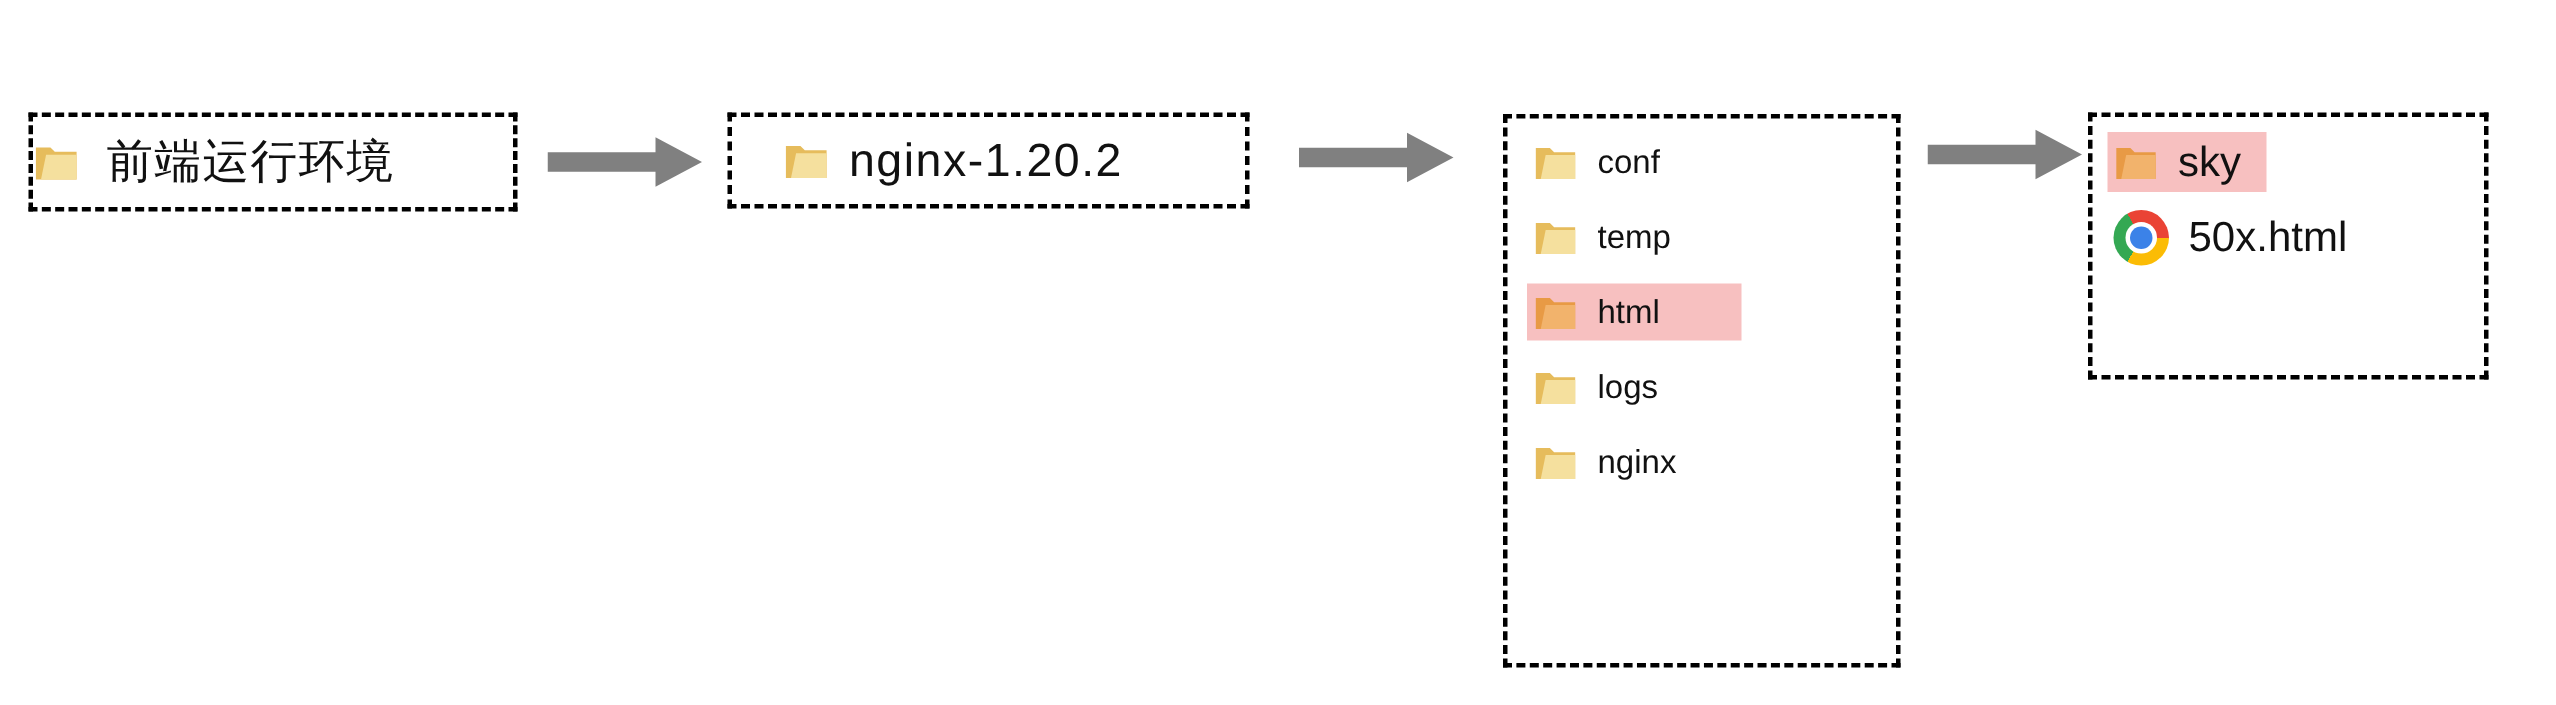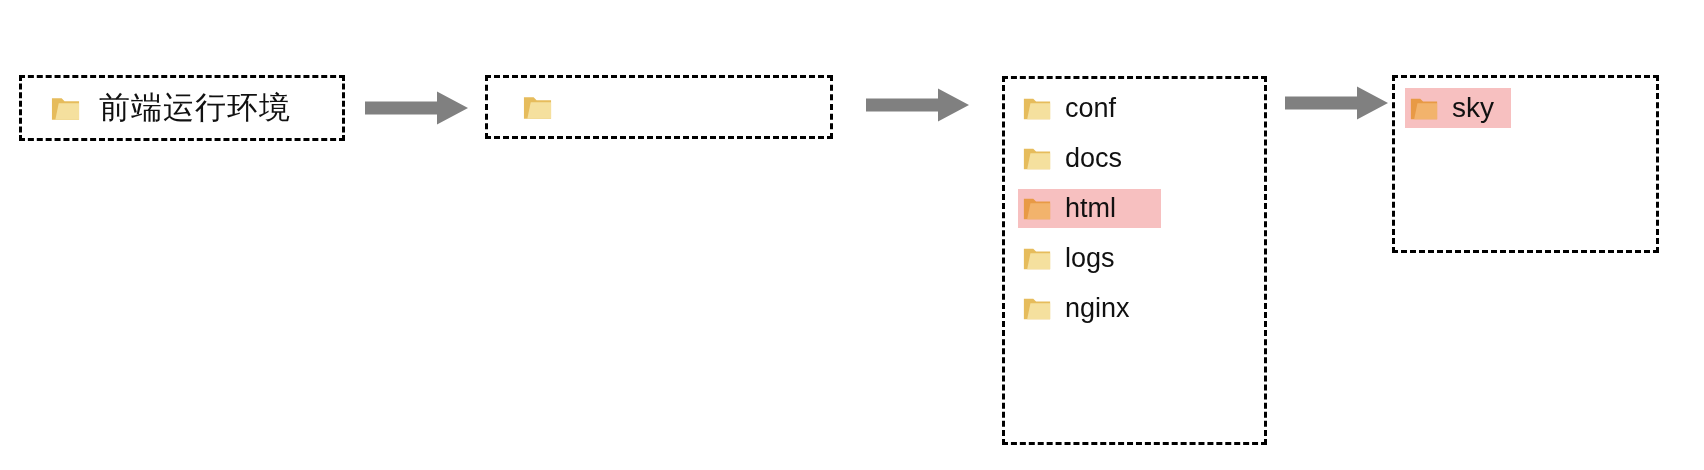--- a/index.html
+++ b/index.html
@@ -4,34 +4,34 @@
 <style>
   html,body { margin:0; padding:0; background:#fff; }
   .canvas {
     position:relative; width:1704px; height:470px; background:#ffffff;
     font-family:"Liberation Sans", sans-serif; color:#111111; overflow:hidden;
   }
   .dashed-box {
     position:absolute; border:3px dashed #000000; box-sizing:border-box; background:#ffffff;
   }
   
-  #box1 { left:19px;  top:75px; width:326px; height:66px; display:flex; align-items:center; padding-left:28px; gap:18px; }
+  #box1 { left:19px;  top:75px; width:326px; height:66px; display:flex; align-items:center; gap:18px; }
   #box2 { left:485px; top:75px; width:348px; height:64px; display:flex; align-items:center; padding-left:34px; gap:13px; }
   .big-label { font-size:31px; letter-spacing:1px; white-space:nowrap; }
 
   
   #box3 { left:1002px; top:76px; width:265px; height:369px; padding:4px 0 0 13px; }
   #box4 { left:1392px; top:75px; width:267px; height:178px; padding:5px 0 0 10px; }
   .row { height:50px; display:flex; align-items:center; }
   .row-inner { display:flex; align-items:center; gap:13px; padding:4px 5px 4px 4px; box-sizing:border-box; }
   #box4 .row-inner { }
   .hl { background:#F7C0C0; }
   .hl-html { width:143px; }
   .hl-sky  { width:106px; }
-  .label { font-size:27px; white-space:nowrap; }
+  .label { font-size:22px; white-space:nowrap; }
   #box4 .label { font-size:28px; }
 
   .icon { flex:none; }
   .icon-30 { width:30px; height:30px; }
   .icon-32 { width:31px; height:32px; }
 
   
   .chrome { width:37px; height:37px; border-radius:50%; position:relative; flex:none;
     background: conic-gradient(from 90deg, #FBBC05 0 120deg, #34A853 0 240deg, #EA4335 0); }
   .chrome::before { content:""; position:absolute; inset:8px; border-radius:50%; background:#ffffff; }
@@ -73,41 +73,42 @@
   </div>
 
   <svg class="arrow" style="left:365px; top:91px;" width="104" height="34" viewBox="0 0 104 34">
       <use href="#sym-arrow"></use>
     </svg>
 
   <div class="dashed-box" id="box2">
     <svg class="icon icon-32" viewBox="0 0 32 32">
         <use href="#sym-folder"></use>
       </svg>
+    <span class="big-label">nginx-1.20.2</span>
   </div>
 
   <svg class="arrow" style="left:866px; top:88px;" width="104" height="34" viewBox="0 0 104 34">
       <use href="#sym-arrow"></use>
     </svg>
 
   <div class="dashed-box" id="box3">
     <div class="row">
       <span class="row-inner">
         <svg class="icon icon-30" viewBox="0 0 32 32">
             <use href="#sym-folder"></use>
           </svg>
         <span class="label">conf</span>
       </span>
     </div>
     <div class="row">
       <span class="row-inner">
         <svg class="icon icon-30" viewBox="0 0 32 32">
             <use href="#sym-folder"></use>
           </svg>
-        <span class="label">docs</span>
+        <span class="label">temp</span>
       </span>
     </div>
     <div class="row">
       <span class="row-inner hl hl-html">
         <svg class="icon icon-30" viewBox="0 0 32 32">
             <use href="#sym-folder-orange"></use>
           </svg>
         <span class="label">html</span>
       </span>
     </div>
@@ -135,15 +136,21 @@
 
   <div class="dashed-box" id="box4">
     <div class="row">
       <span class="row-inner hl hl-sky">
         <svg class="icon icon-30" viewBox="0 0 32 32">
             <use href="#sym-folder-orange"></use>
           </svg>
         <span class="label">sky</span>
       </span>
     </div>
+    <div class="row">
+      <span class="row-inner">
+        <span class="chrome"></span>
+        <span class="label">50x.html</span>
+      </span>
+    </div>
   </div>
 
 </div>
 
 </body></html>

